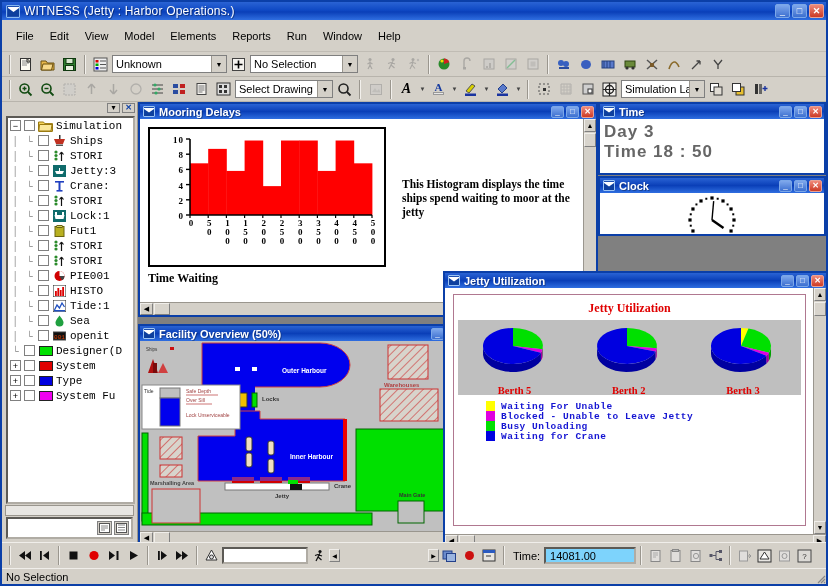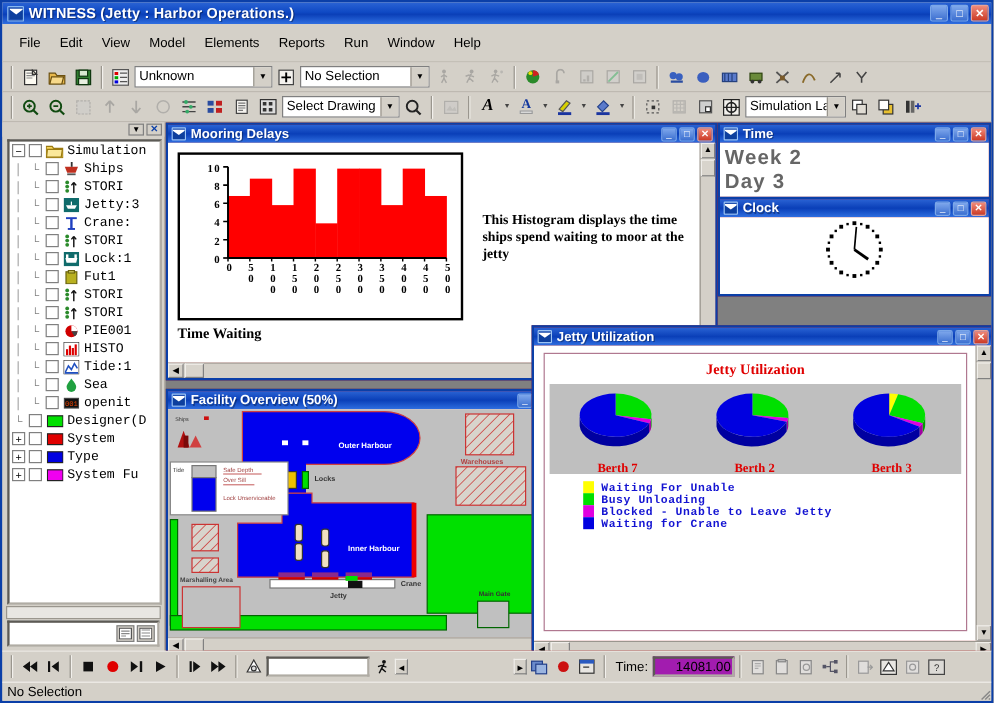--- a/index.html
+++ b/index.html
@@ -25,21 +25,21 @@
     display:flex; align-items:center;
     padding: 0 2px 0 4px;
     color:#fff;
   }
   .titlebar .tb-icon {
     width:14px;height:13px;background:#1e4fb0;border:1px solid #88b8f0;
     margin-right:4px; position:relative; border-radius:1px;
     display:flex;align-items:center;justify-content:center;
     font-size:8px;color:#fff;
   }
-  .titlebar .tb-text { font-weight:bold; font-size:12px; letter-spacing:0.2px; flex:1;
+  .titlebar .tb-text { font-weight:normal; font-size:12px; letter-spacing:0.2px; flex:1;
     text-shadow: 1px 1px 0 rgba(0,0,0,0.35); }
   .winbtns { display:flex; gap:2px; }
   .wb {
     width:15px;height:14px;border:1px solid #7ba7e8;border-radius:2px;
     background: linear-gradient(to bottom,#7fa8ec,#3c6fd0);
     display:flex;align-items:center;justify-content:center;
     font-size:9px;color:#fff;font-family:"Liberation Sans",sans-serif;line-height:1;
   }
   .wb.close { background: linear-gradient(to bottom,#f08a7a,#cc3a25); border-color:#e8a296; font-weight:bold;}
   
@@ -97,21 +97,21 @@
   .tree-bottom { height:38px; display:flex; flex-direction:column; }
   .tree-scroll { height:12px; background:#d4d0c8; display:flex; align-items:center; margin:0 3px;}
   .tree-scroll .sb { flex:1; height:11px; background:#e8e6e2; border:1px solid #9a968e; }
   .tree-btm-box { flex:1; margin:1px 4px 3px 4px; background:#fff; border:2px inset #b0aca4;
      display:flex; align-items:center; justify-content:flex-end; padding-right:2px; gap:2px;}
   .tb-sq { width:15px;height:14px;border:1px solid #808080;background:#d4d0c8;
      display:flex;align-items:center;justify-content:center;font-size:9px;}
   
   .mdi { flex:1; background:#808080; position:relative; overflow:hidden; }
   
-  .cw { position:absolute; background:#b91c1c; border:2px solid #0b3fa8; display:flex; flex-direction:column;}
+  .cw { position:absolute; background:#a21caf; border:2px solid #0b3fa8; display:flex; flex-direction:column;}
   .cw-title {
     height:15px; background:linear-gradient(to bottom,#2a63d4,#0a3fb8 50%,#2f6ee0);
     display:flex;align-items:center;padding:0 2px 0 3px;color:#fff;
   }
   .cw-title .ci { width:12px;height:11px;background:#1e4fb0;border:1px solid #9cc4f4;margin-right:4px;
      display:flex;align-items:center;justify-content:center;font-size:7px;border-radius:1px;}
   .cw-title .ct { flex:1; font-weight:bold; font-size:11px; white-space:nowrap;
      text-shadow:1px 1px 0 rgba(0,0,0,.3);}
   .cwb { width:13px;height:12px;border:1px solid #7ba7e8;border-radius:2px;
      background:linear-gradient(to bottom,#7fa8ec,#3c6fd0);
@@ -136,21 +136,21 @@
      border:2px solid #000; background:#fff; }
   .hist-title{ position:absolute; left:8px; top:152px; width:238px; text-align:left;
      font-family:"Liberation Serif",serif; font-weight:bold; font-size:12px; color:#000;}
   .hist-note{ position:absolute; left:262px; top:58px; width:175px;
      font-family:"Liberation Serif",serif; font-weight:bold; font-size:11.5px; line-height:14px; color:#000;}
   
   #timewin{ left:460px; top:0px; width:228px; height:73px; }
   .timebody{ padding:3px 4px; font-family:"Liberation Sans",sans-serif; }
   .timeline{ font-size:17px; font-weight:bold; color:#666; letter-spacing:1px; line-height:20px; }
   
-  #clockwin{ left:460px; top:62px; width:228px; height:83px; }
+  #clockwin{ left:460px; top:74px; width:228px; height:60px; }
   
   #facility{ left:0px; top:222px; width:310px; height:222px; }
   .facwrap{ position:absolute; inset:0; background:#c0c0c0; overflow:hidden; }
   
   #jetty{ left:305px; top:169px; width:385px; height:278px; }
   .ju-panel{ position:absolute; left:8px; top:6px; right:20px; height:232px;
      border:1px solid #b07890; background:#fff; padding:4px;}
   .ju-title{ text-align:center; color:#e00000; font-family:"Liberation Serif",serif;
      font-weight:bold; font-size:12px; margin:2px 0 4px 0;}
   .ju-charts{ background:#bfbfbf; height:75px; position:relative; }
@@ -166,22 +166,22 @@
   .ctrlbar{ height:26px; background:#d4d0c8; display:flex; align-items:center; padding-left:4px;
     border-top:1px solid #f0eeea; gap:1px; }
   .cbtn{ width:19px;height:19px;display:flex;align-items:center;justify-content:center;font-size:11px;color:#000;}
   .cinput{ height:17px;width:86px;border:2px inset #b0aca4;background:#fff;}
   .cslider{ height:15px;width:110px;display:flex;align-items:center;}
   .cslider .sb-a{width:11px;height:13px;background:#d4d0c8;border:1px solid #f0eeea;
      border-right-color:#808080;border-bottom-color:#808080;display:flex;align-items:center;justify-content:center;font-size:6px;}
   .cslider .strack{flex:1;height:13px;background:#d4d0c8;}
   .timebox{ display:flex;align-items:center;gap:4px; margin-left:4px;}
   .timebox .tlab{ font-size:11px; color:#000; }
-  .timeval{ height:17px;width:68px;border:2px inset #b0aca4;background:#a21caf;
-     display:flex;align-items:center;padding-left:17px;font-size:11px;color:#000;}
+  .timeval{ height:17px;width:92px;border:2px inset #b0aca4;background:#7dd3fc;
+     display:flex;align-items:center;padding-left:4px;font-size:11px;color:#000;}
   
   .statusbar{ height:16px; background:#d4d0c8; border-top:1px solid #f0eeea;
     display:flex; align-items:center; padding-left:4px; font-size:11px; color:#000; }
   .status-grip{ margin-left:auto; width:14px;height:14px; color:#808080; font-size:9px;
     display:flex;align-items:flex-end;justify-content:flex-end;}
   svg { display:block; }
 </style>
 </head>
 <body>
 
@@ -894,21 +894,20 @@
                 <rect width="10" height="8" fill="#0d3f9e"></rect>
                 <path d="M0 1 L5 4.5 L10 1 L10 0 L0 0z" fill="#fff"></path>
               </svg>
           </div>
           <div class="ct">Time</div>
           <div class="cwb">_</div>
           <div class="cwb">□</div>
           <div class="cwb close">✕</div>
         </div>
         <div class="cw-body timebody">
-          <div class="timeline">Week  2</div>
           <div class="timeline">Day  3</div>
           <div class="timeline">Time  18 : 50</div>
         </div>
       </div>
 
       <div class="cw" id="clockwin">
         <div class="cw-title">
           <div class="ci">
             <svg width="10" height="8" viewBox="0 0 10 8">
                 <rect width="10" height="8" fill="#0d3f9e"></rect>
@@ -1055,21 +1054,21 @@
             <div class="ju-charts" id="ju-charts">
                 <div class="pieblock" style="left: 0%;">
                   <svg width="110" height="56" viewBox="0 0 110 56">
                     <path d="M84.97 22.75L84.80 24.07L84.47 25.37L84.47 33.37L84.80 32.07L84.97 30.75Z" fill="#00a000"></path>
                     <path d="M84.47 25.37L84.42 25.51L84.38 25.65L84.33 25.79L84.28 25.93L84.23 26.06L84.17 26.20L84.12 26.34L84.06 26.48L84.00 26.61L83.94 26.75L83.87 26.89L83.81 27.02L83.74 27.16L83.67 27.29L83.60 27.43L83.53 27.56L83.46 27.70L83.38 27.83L83.31 27.96L83.23 28.10L83.15 28.23L83.06 28.36L82.98 28.49L82.89 28.63L82.89 36.63L82.98 36.49L83.06 36.36L83.15 36.23L83.23 36.10L83.31 35.96L83.38 35.83L83.46 35.70L83.53 35.56L83.60 35.43L83.67 35.29L83.74 35.16L83.81 35.02L83.87 34.89L83.94 34.75L84.00 34.61L84.06 34.48L84.12 34.34L84.17 34.20L84.23 34.06L84.28 33.93L84.33 33.79L84.38 33.65L84.42 33.51L84.47 33.37Z" fill="#a000a0"></path>
                     <path d="M82.89 28.63L80.46 31.53L77.19 34.11L73.20 36.31L68.62 38.04L63.60 39.25L58.29 39.89L52.88 39.96L47.54 39.43L42.44 38.35L37.75 36.73L33.62 34.63L30.19 32.12L27.56 29.28L25.83 26.20L25.05 22.99L25.05 30.99L25.83 34.20L27.56 37.28L30.19 40.12L33.62 42.63L37.75 44.73L42.44 46.35L47.54 47.43L52.88 47.96L58.29 47.89L63.60 47.25L68.62 46.04L73.20 44.31L77.19 42.11L80.46 39.53L82.89 36.63Z" fill="#0000a0"></path>
                     <path d="M55 22 L55.00 4.00 A30 18 0 0 1 84.47 25.37 Z" fill="#00e000"></path>
                     <path d="M55 22 L84.47 25.37 A30 18 0 0 1 82.89 28.63 Z" fill="#e000e0"></path>
                     <path d="M55 22 L82.89 28.63 A30 18 0 1 1 55.00 4.00 Z" fill="#0000e0"></path>
                   </svg>
-                  <div class="pielabel">Berth 7</div>
+                  <div class="pielabel">Berth 5</div>
                 </div>
                 <div class="pieblock" style="left: 33.3%;">
                   <svg width="110" height="56" viewBox="0 0 110 56">
                     <path d="M85.00 21.72L84.95 22.99L84.76 24.26L84.76 32.26L84.95 30.99L85.00 29.72Z" fill="#00a000"></path>
                     <path d="M84.76 24.26L84.73 24.40L84.70 24.54L84.67 24.68L84.63 24.82L84.59 24.96L84.55 25.09L84.51 25.23L84.47 25.37L84.42 25.51L84.38 25.65L84.33 25.79L84.28 25.93L84.23 26.06L84.17 26.20L84.12 26.34L84.06 26.48L84.00 26.61L83.94 26.75L83.87 26.89L83.81 27.02L83.74 27.16L83.67 27.29L83.60 27.43L83.53 27.56L83.53 35.56L83.60 35.43L83.67 35.29L83.74 35.16L83.81 35.02L83.87 34.89L83.94 34.75L84.00 34.61L84.06 34.48L84.12 34.34L84.17 34.20L84.23 34.06L84.28 33.93L84.33 33.79L84.38 33.65L84.42 33.51L84.47 33.37L84.51 33.23L84.55 33.09L84.59 32.96L84.63 32.82L84.67 32.68L84.70 32.54L84.73 32.40L84.76 32.26Z" fill="#a000a0"></path>
                     <path d="M83.53 27.56L81.36 30.59L78.31 33.33L74.48 35.69L70.00 37.59L65.01 38.97L59.69 39.78L54.21 39.99L48.76 39.61L43.52 38.63L38.66 37.10L34.35 35.06L30.73 32.58L27.92 29.75L26.02 26.66L25.09 23.41L25.09 31.41L26.02 34.66L27.92 37.75L30.73 40.58L34.35 43.06L38.66 45.10L43.52 46.63L48.76 47.61L54.21 47.99L59.69 47.78L65.01 46.97L70.00 45.59L74.48 43.69L78.31 41.33L81.36 38.59L83.53 35.56Z" fill="#0000a0"></path>
                     <path d="M55 22 L55.00 4.00 A30 18 0 0 1 84.76 24.26 Z" fill="#00e000"></path>
                     <path d="M55 22 L84.76 24.26 A30 18 0 0 1 83.53 27.56 Z" fill="#e000e0"></path>
                     <path d="M55 22 L83.53 27.56 A30 18 0 1 1 55.00 4.00 Z" fill="#0000e0"></path>
                   </svg>
@@ -1087,26 +1086,26 @@
                   </svg>
                   <div class="pielabel">Berth 3</div>
                 </div>
               </div>
             <div class="ju-legend" id="ju-legend">
                 <div class="leg-row">
                   <span class="leg-sw" style="background:#ffff00"></span>
                   <span class="leg-tx">Waiting For Unable</span>
                 </div>
                 <div class="leg-row">
+                  <span class="leg-sw" style="background:#e000e0"></span>
+                  <span class="leg-tx">Blocked - Unable to Leave Jetty</span>
+                </div>
+                <div class="leg-row">
                   <span class="leg-sw" style="background:#00e000"></span>
                   <span class="leg-tx">Busy Unloading</span>
-                </div>
-                <div class="leg-row">
-                  <span class="leg-sw" style="background:#e000e0"></span>
-                  <span class="leg-tx">Blocked - Unable to Leave Jetty</span>
                 </div>
                 <div class="leg-row">
                   <span class="leg-sw" style="background:#0000e0"></span>
                   <span class="leg-tx">Waiting for Crane</span>
                 </div>
               </div>
           </div>
 
           <div class="vscroll">
             <div class="vb">▲</div>

